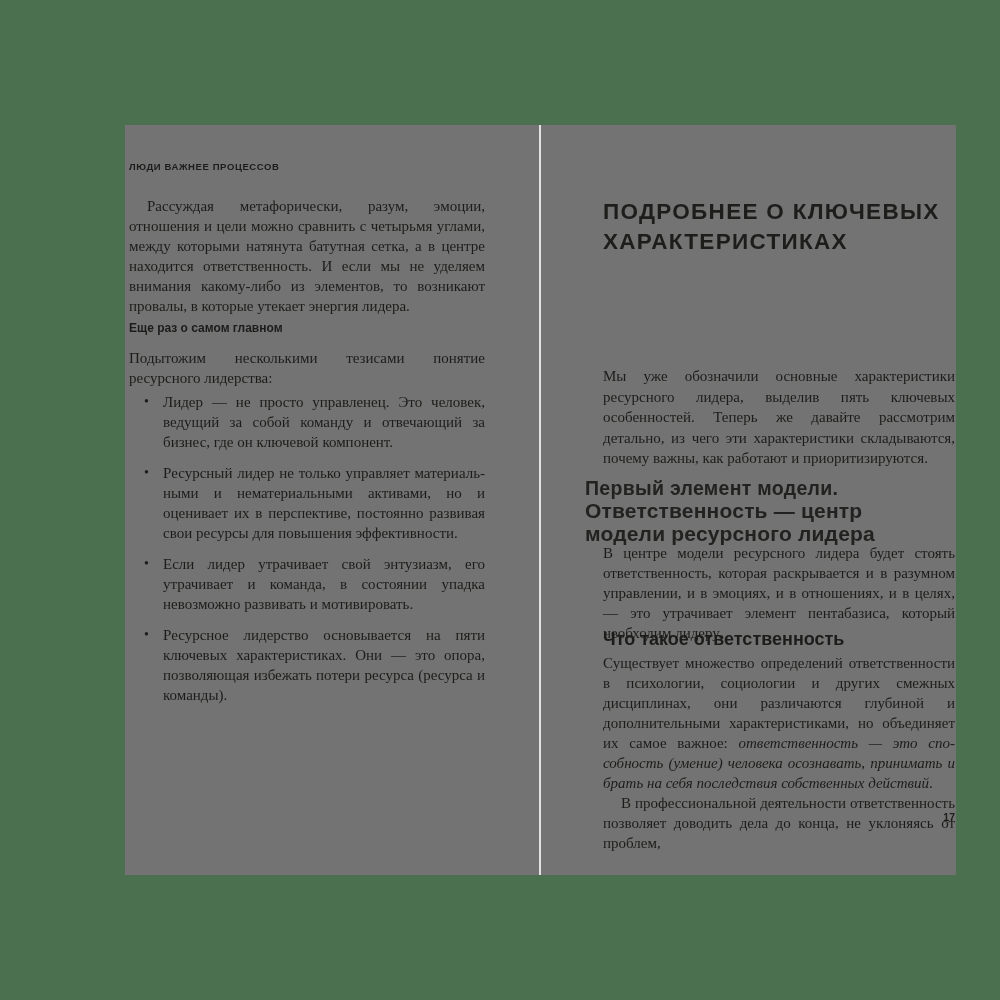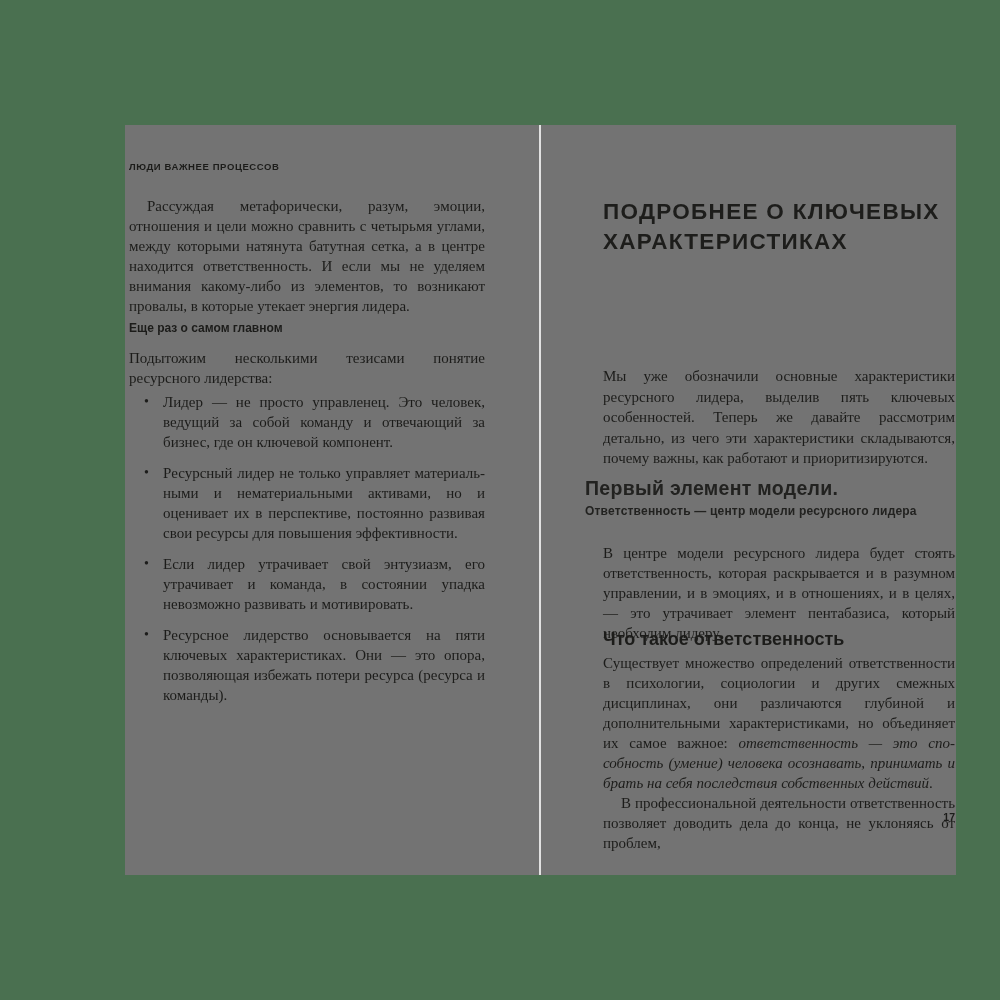--- a/index.html
+++ b/index.html
@@ -77,21 +77,21 @@
     color: #1d1d1b;
   }
   .r-para1 { left: 478px; top: 241px; width: 352px; line-height: 20.5px; }
   .r-subhead {
     left: 460px; top: 351px; width: 352px;
     font-family: "Liberation Sans", sans-serif;
     font-weight: bold;
     color: #222220;
   }
   .r-subhead .sub1 { display: block; font-size: 19.5px; line-height: 24px; letter-spacing: 0.3px; }
-  .r-subhead .sub2 { display: block; font-size: 12px; line-height: 22.5px; letter-spacing: 0.2px; }
+  .r-subhead .sub2 { display: block; font-size: 21px; line-height: 22.5px; letter-spacing: 0.2px; }
   .r-para2 { left: 478px; top: 418px; width: 352px; }
   .r-h3 {
     left: 478px; top: 504px; width: 352px;
     font-family: "Liberation Sans", sans-serif;
     font-weight: bold;
     font-size: 18px;
     color: #1c1c1a;
   }
   .r-para3 { left: 478px; top: 528px; width: 352px; }
   .r-para3 .em { font-style: italic; }

